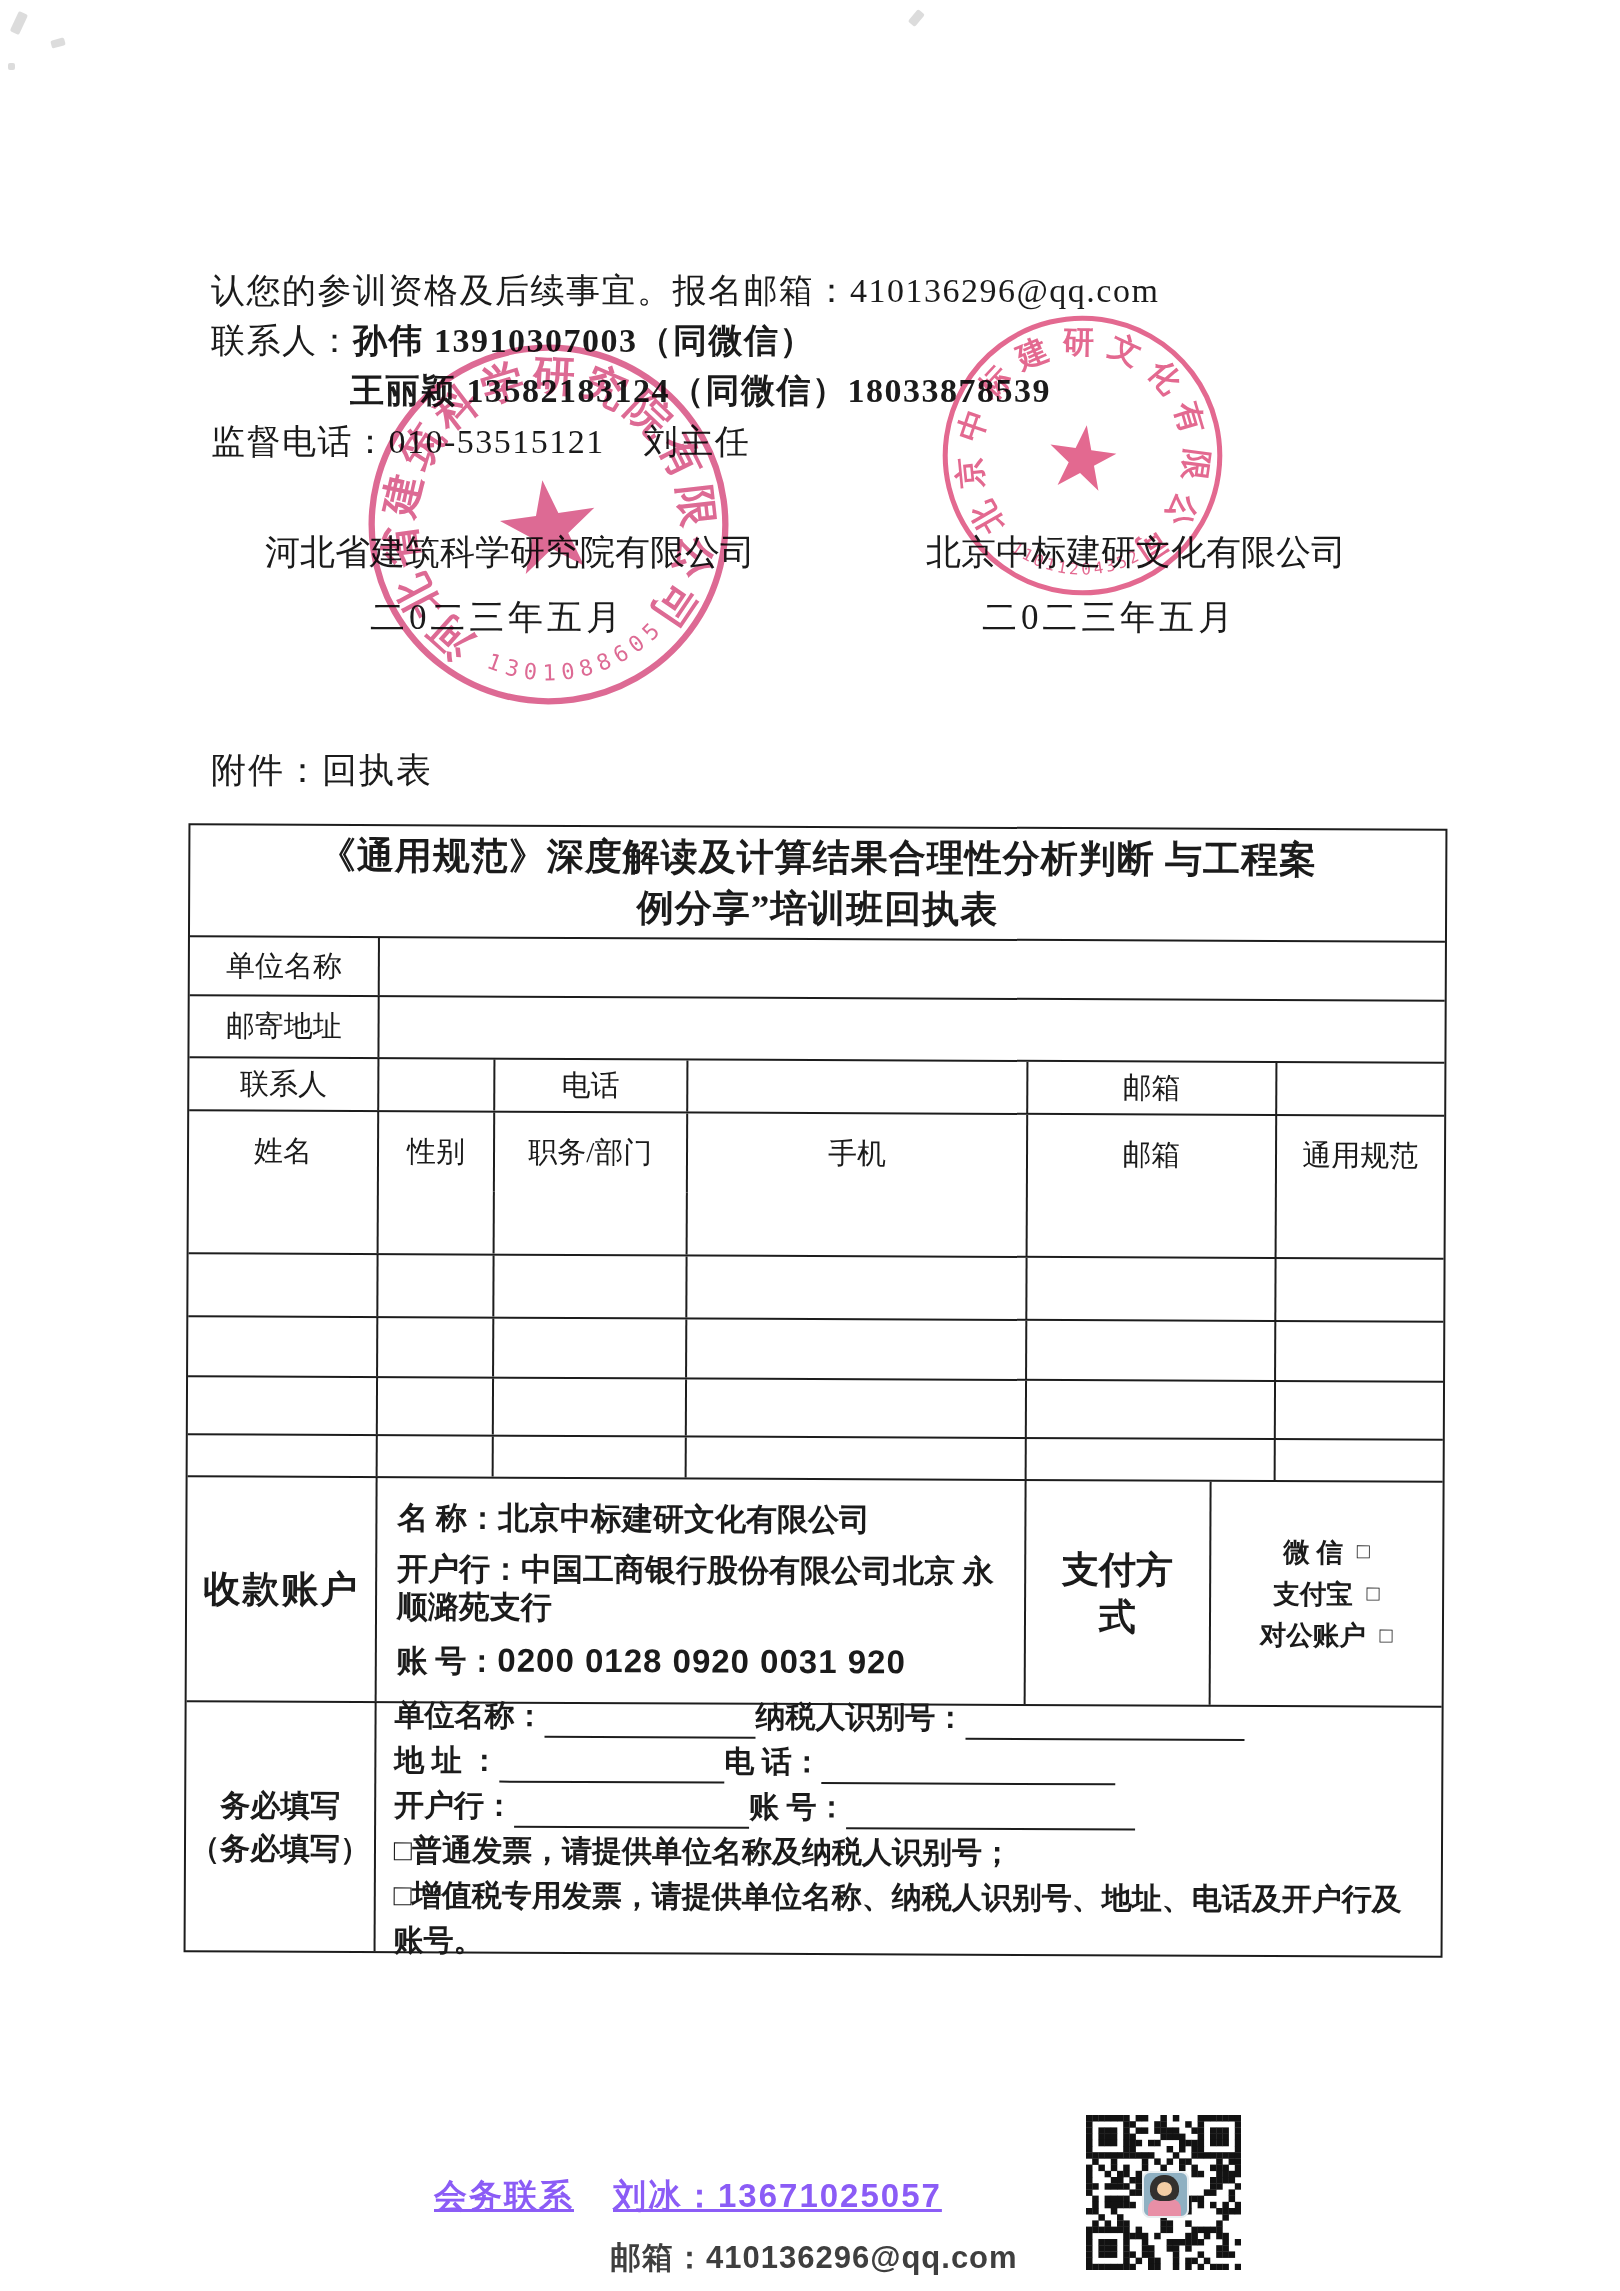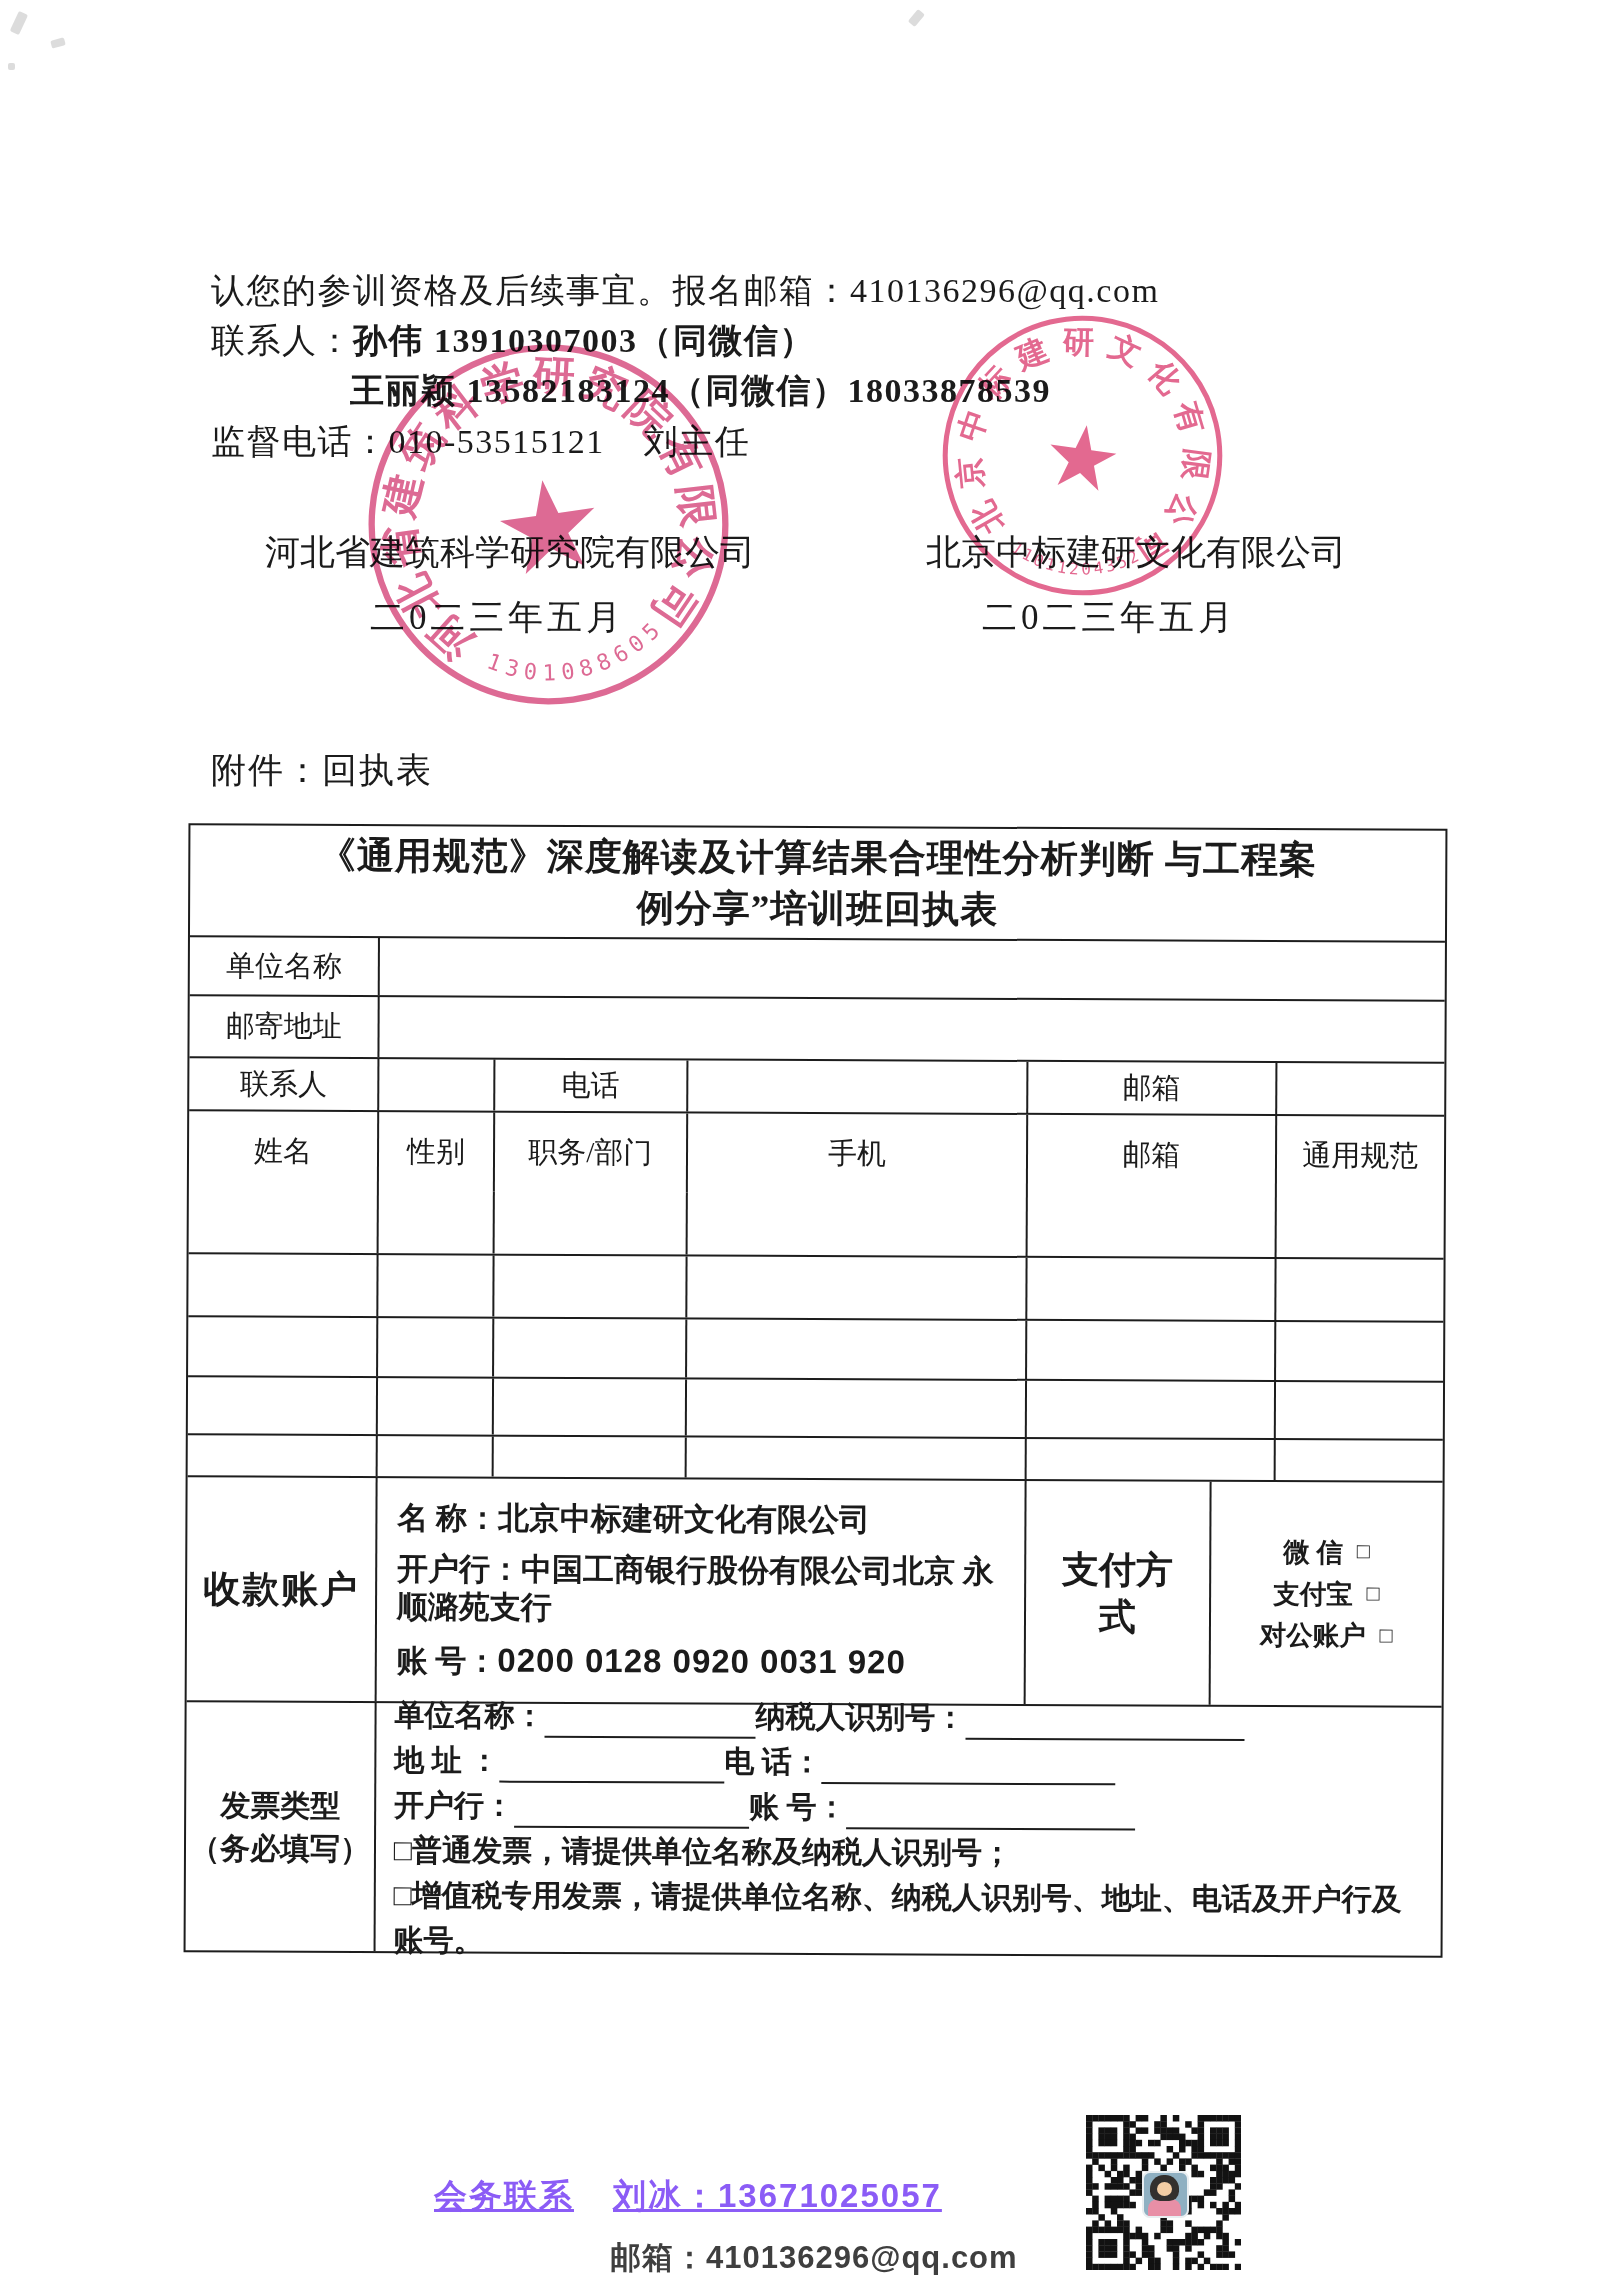--- a/index.html
+++ b/index.html
@@ -225,21 +225,21 @@
           </div>
           <div class="pay-opt">
             <span>对公账户</span>
             <span class="pay-box">□</span>
           </div>
         </div>
     </div>
 
     <div class="trow" style="height:250px;">
       <div class="cell inv-label">
-        <div>发票类型</div>
+        <div>务必填写</div>
         <div>（务必填写）</div>
       </div>
       <div class="cell inv-content">
         <div class="inv-line">
           <span>单位名称：</span><span class="blank" style="width:211px;"></span><span>纳税人识别号：</span><span class="blank" style="width:279px;"></span>
         </div>
         <div class="inv-line">
           <span>地 址 ：</span><span class="blank" style="width:225px;"></span><span>电  话：</span><span class="blank" style="width:294px;"></span>
         </div>
         <div class="inv-line">

